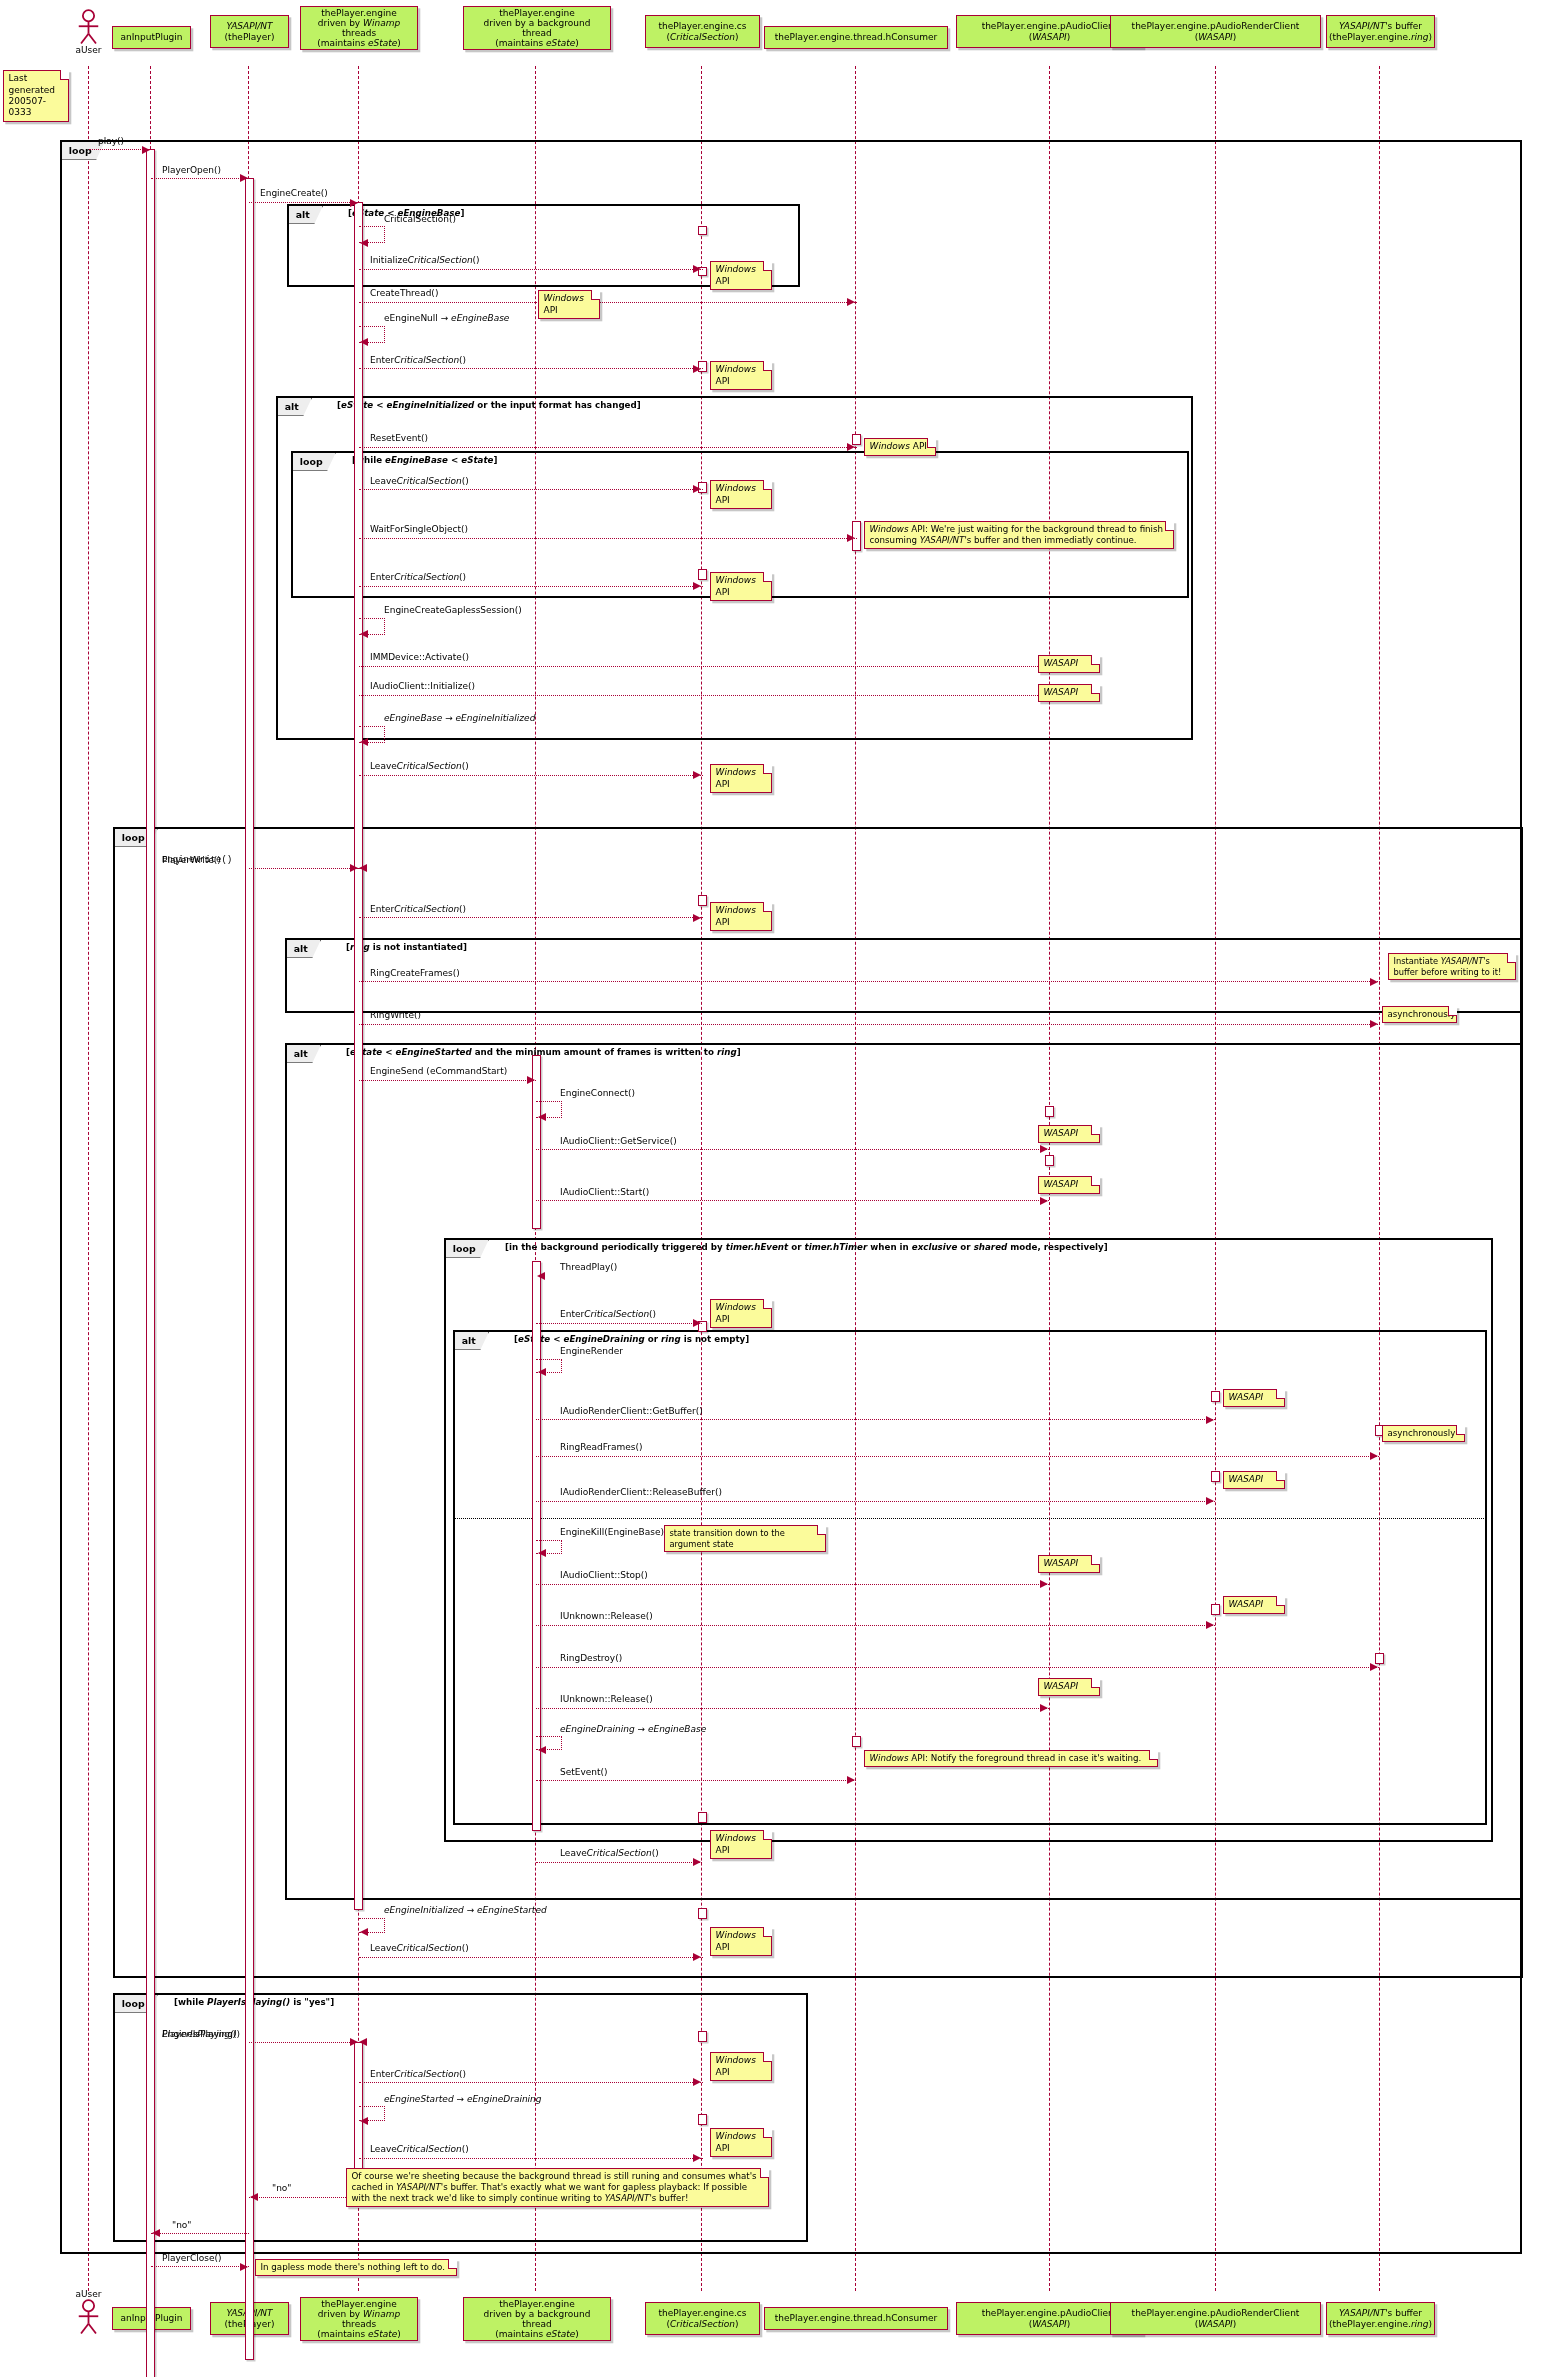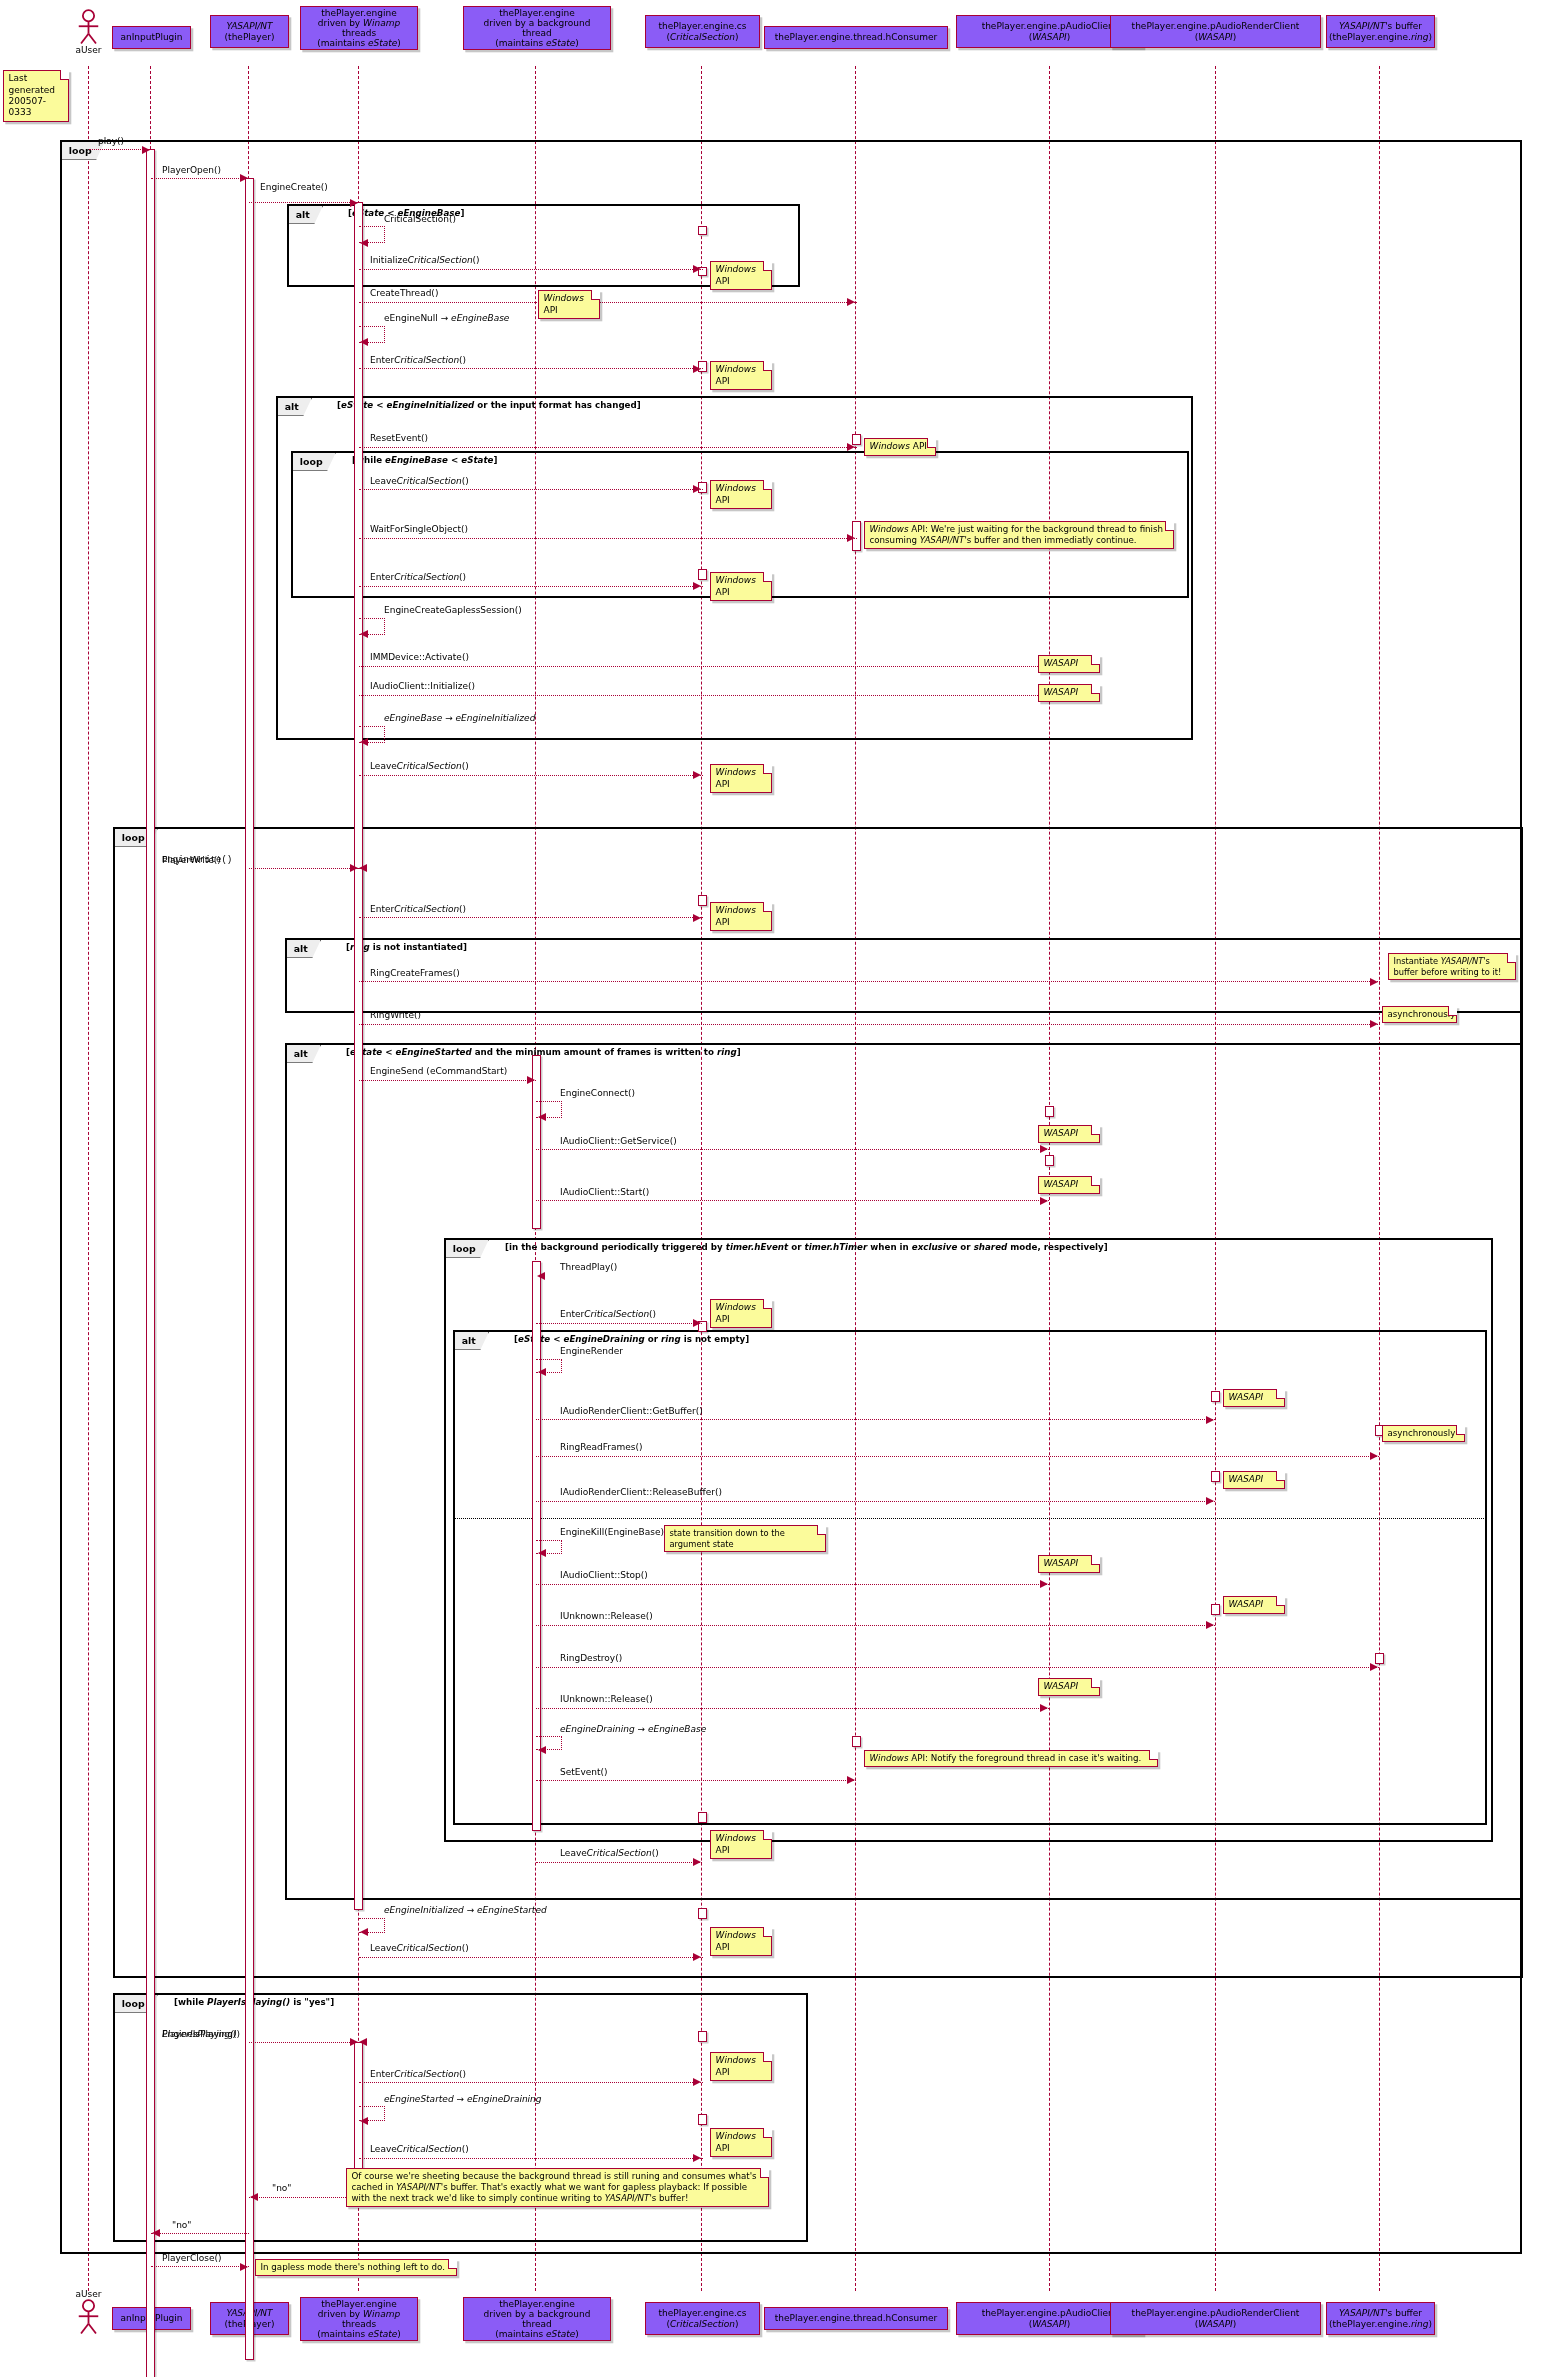--- a/index.html
+++ b/index.html
@@ -2,21 +2,21 @@
 <html style="font-size:12px"><head>
 <meta charset="utf-8">
 <style>
   html,body{margin:0;padding:0;background:#FFFFFF;}
   body{font-family:"DejaVu Sans","Liberation Sans",sans-serif;}
   #canvas{position:relative;width:1550px;height:2377px;overflow:hidden;background:#fff;}
 
   
   .plabel{
     position:absolute;box-sizing:border-box;
-    background:#8b5cf6;border:1.5px solid #A80036;
+    background:#bef264;border:1.5px solid #A80036;
     box-shadow:2.3px 2.3px 0 rgba(0,0,0,.22);
     text-align:center;color:#000;
     display:flex;flex-direction:column;justify-content:center;align-items:center;
     line-height:1.12;padding:2.3px 3.8px;font-size:9px;
   }
   .actor{position:absolute;width:45px;text-align:center;}
   .actor .stick{position:relative;height:35px;}
   .actor svg{display:block;margin:0 auto;}
   .actor .nm{font-size:9px;color:#000;margin-top:0.8px;}
 
@@ -233,21 +233,21 @@
     <div class="act" style="left: 1375px; top: 1425px; width: 9px; height: 10.6px;"></div>
     <div class="act" style="left: 1375px; top: 1653px; width: 9px; height: 10.6px;"></div>
     <div class="msg" style="left: 89px; top: 149px; width: 62px;"></div>
     <div class="arrowR" style="left: 142px; top: 146px;"></div>
     <div class="mlabel" style="left: 98px; top: 136px;">play()</div>
     <div class="msg" style="left: 151px; top: 178px; width: 98px;"></div>
     <div class="arrowR" style="left: 240px; top: 174px;"></div>
     <div class="mlabel" style="left: 162px; top: 165px;">PlayerOpen()</div>
     <div class="msg" style="left: 249px; top: 202px; width: 109px;"></div>
     <div class="arrowR" style="left: 350px; top: 199px;"></div>
-    <div class="mlabel" style="left: 260px; top: 182px;">EngineCreate()</div>
+    <div class="mlabel" style="left: 260px; top: 188px;">EngineCreate()</div>
     <div class="selfmsg" style="left: 359px; top: 226px; width: 26px; height: 16.6px;"></div>
     <div class="arrowL" style="left: 360px; top: 239px;"></div>
     <div class="mlabel" style="left: 384px; top: 214px;">CriticalSection()</div>
     <div class="msg" style="left: 359px; top: 269px; width: 344px;"></div>
     <div class="arrowR" style="left: 693px; top: 265px;"></div>
     <div class="mlabel" style="left: 370px; top: 255px;">Initialize<i>CriticalSection</i>()</div>
     <div class="msg" style="left: 359px; top: 302px; width: 498px;"></div>
     <div class="arrowR" style="left: 847px; top: 298px;"></div>
     <div class="mlabel" style="left: 370px; top: 288px;">CreateThread()</div>
     <div class="selfmsg" style="left: 359px; top: 326px; width: 26px; height: 16.6px;"></div>

